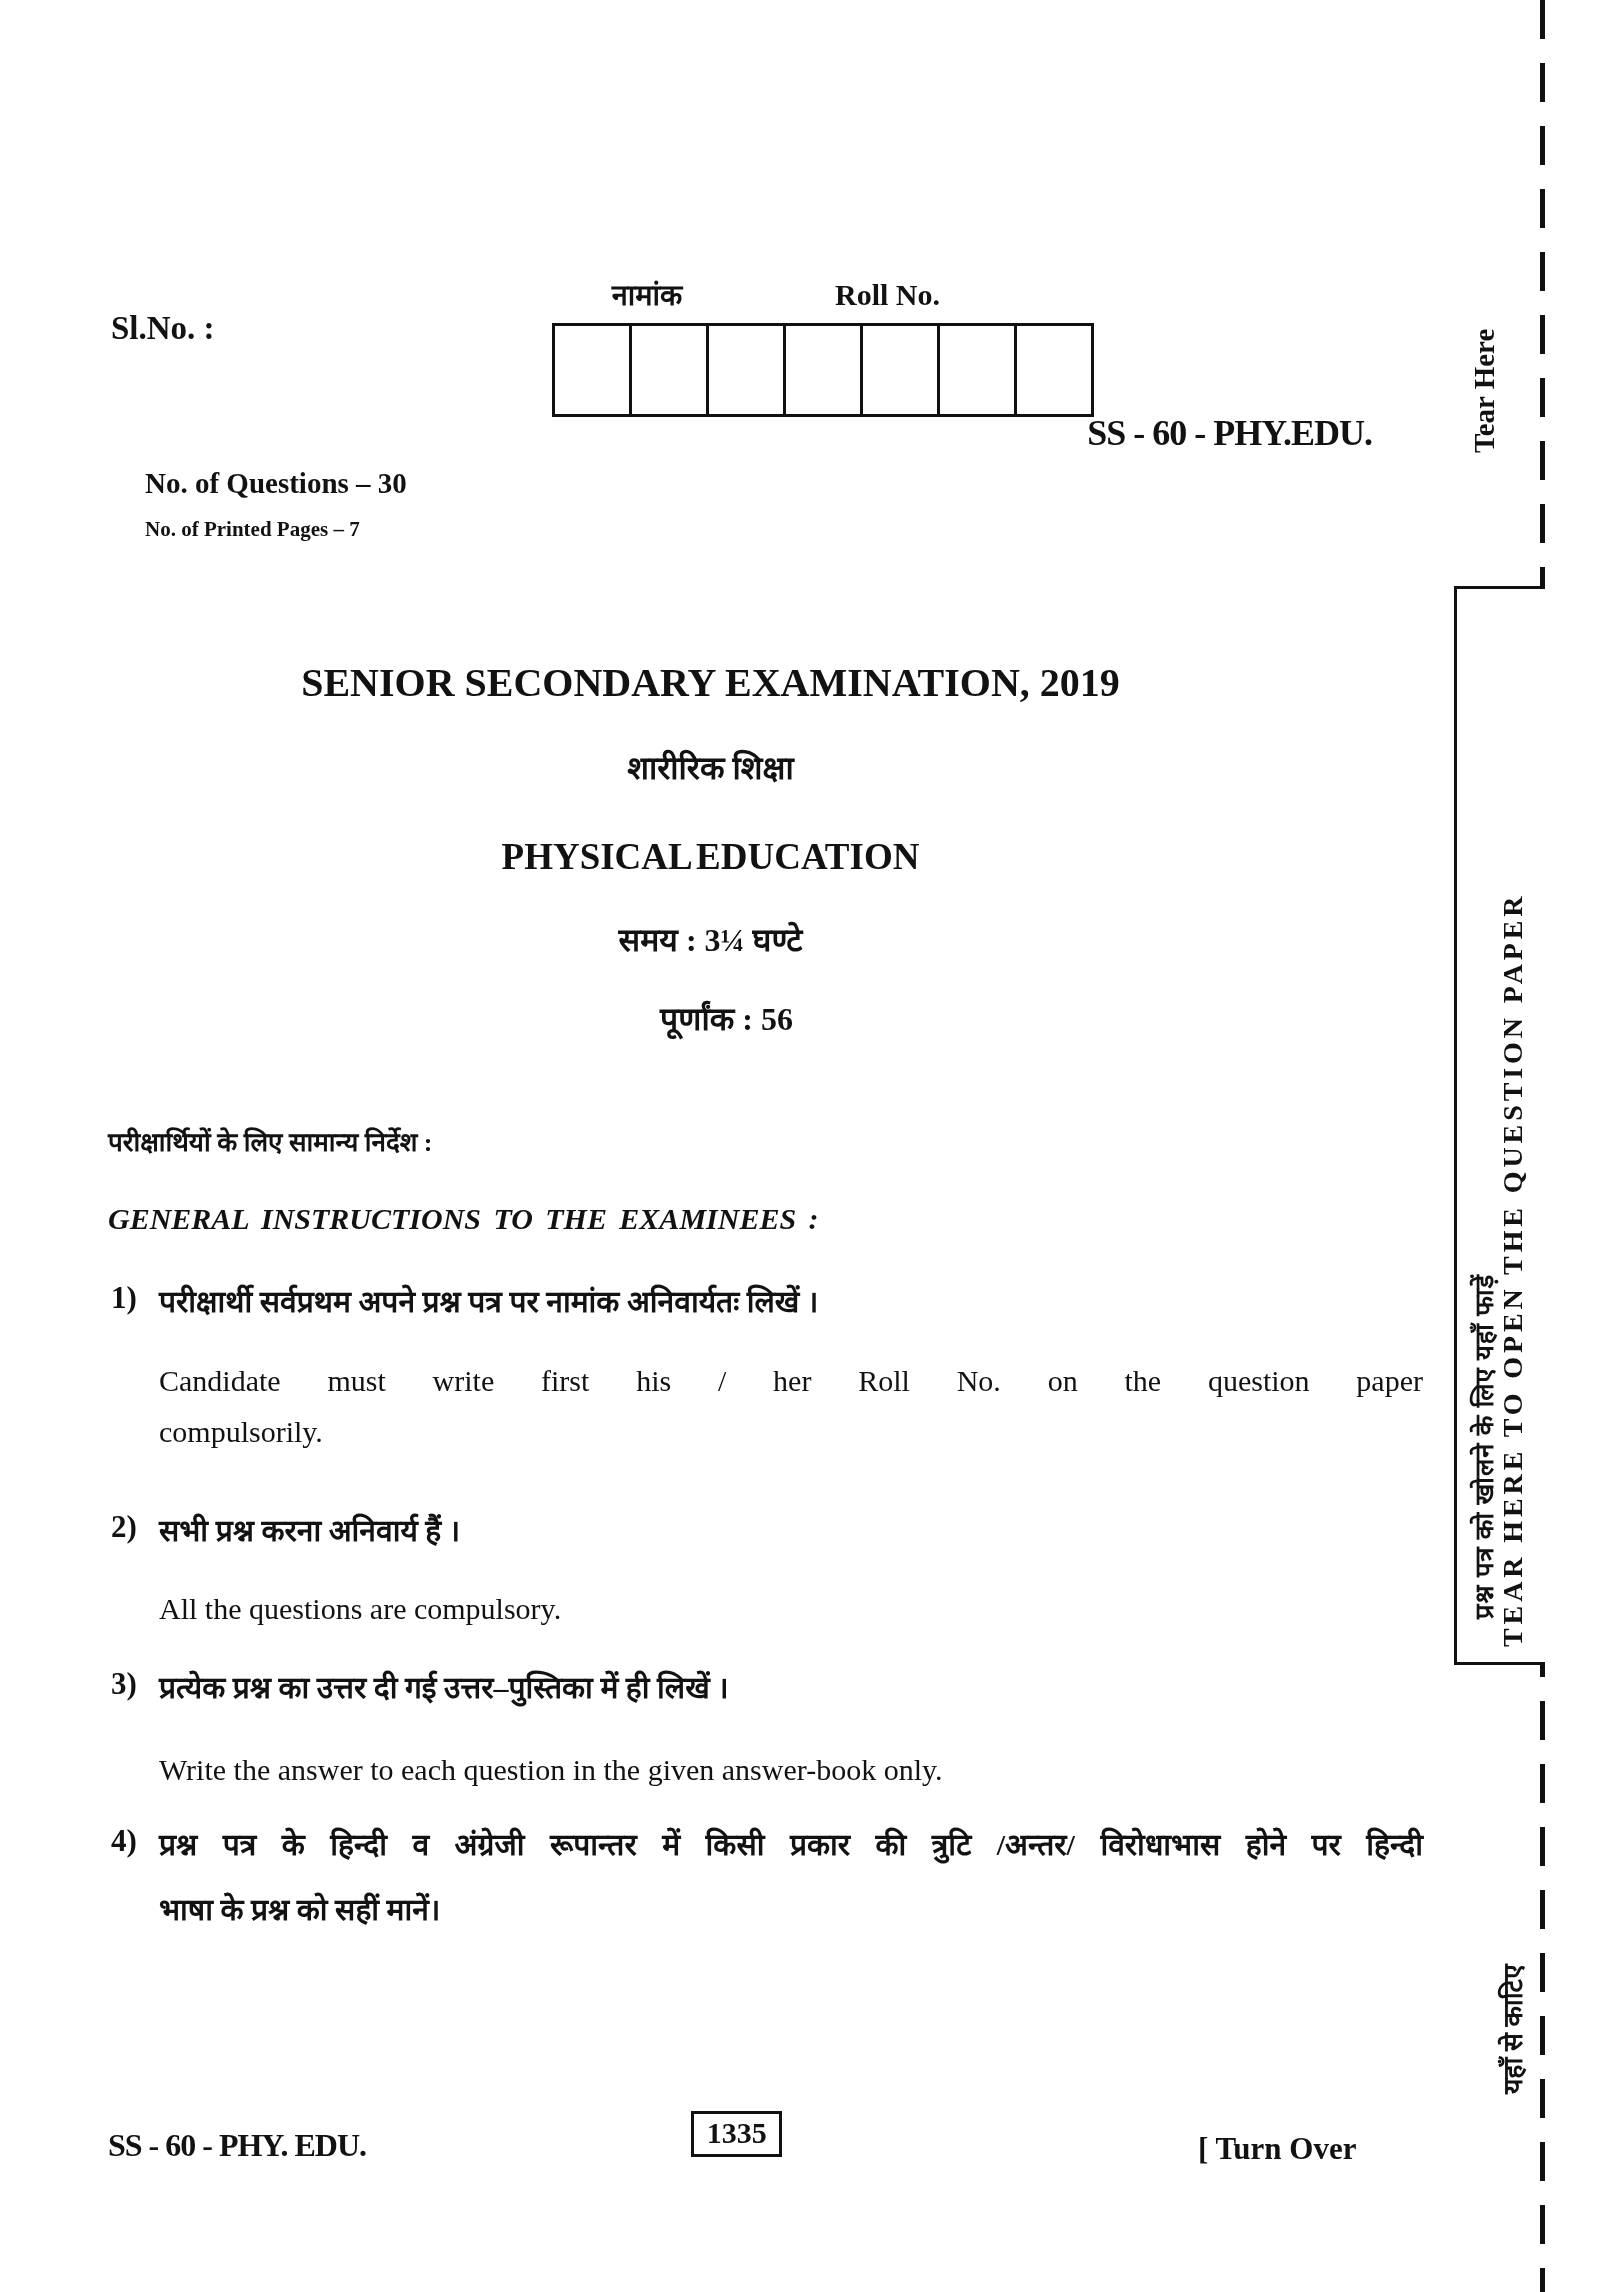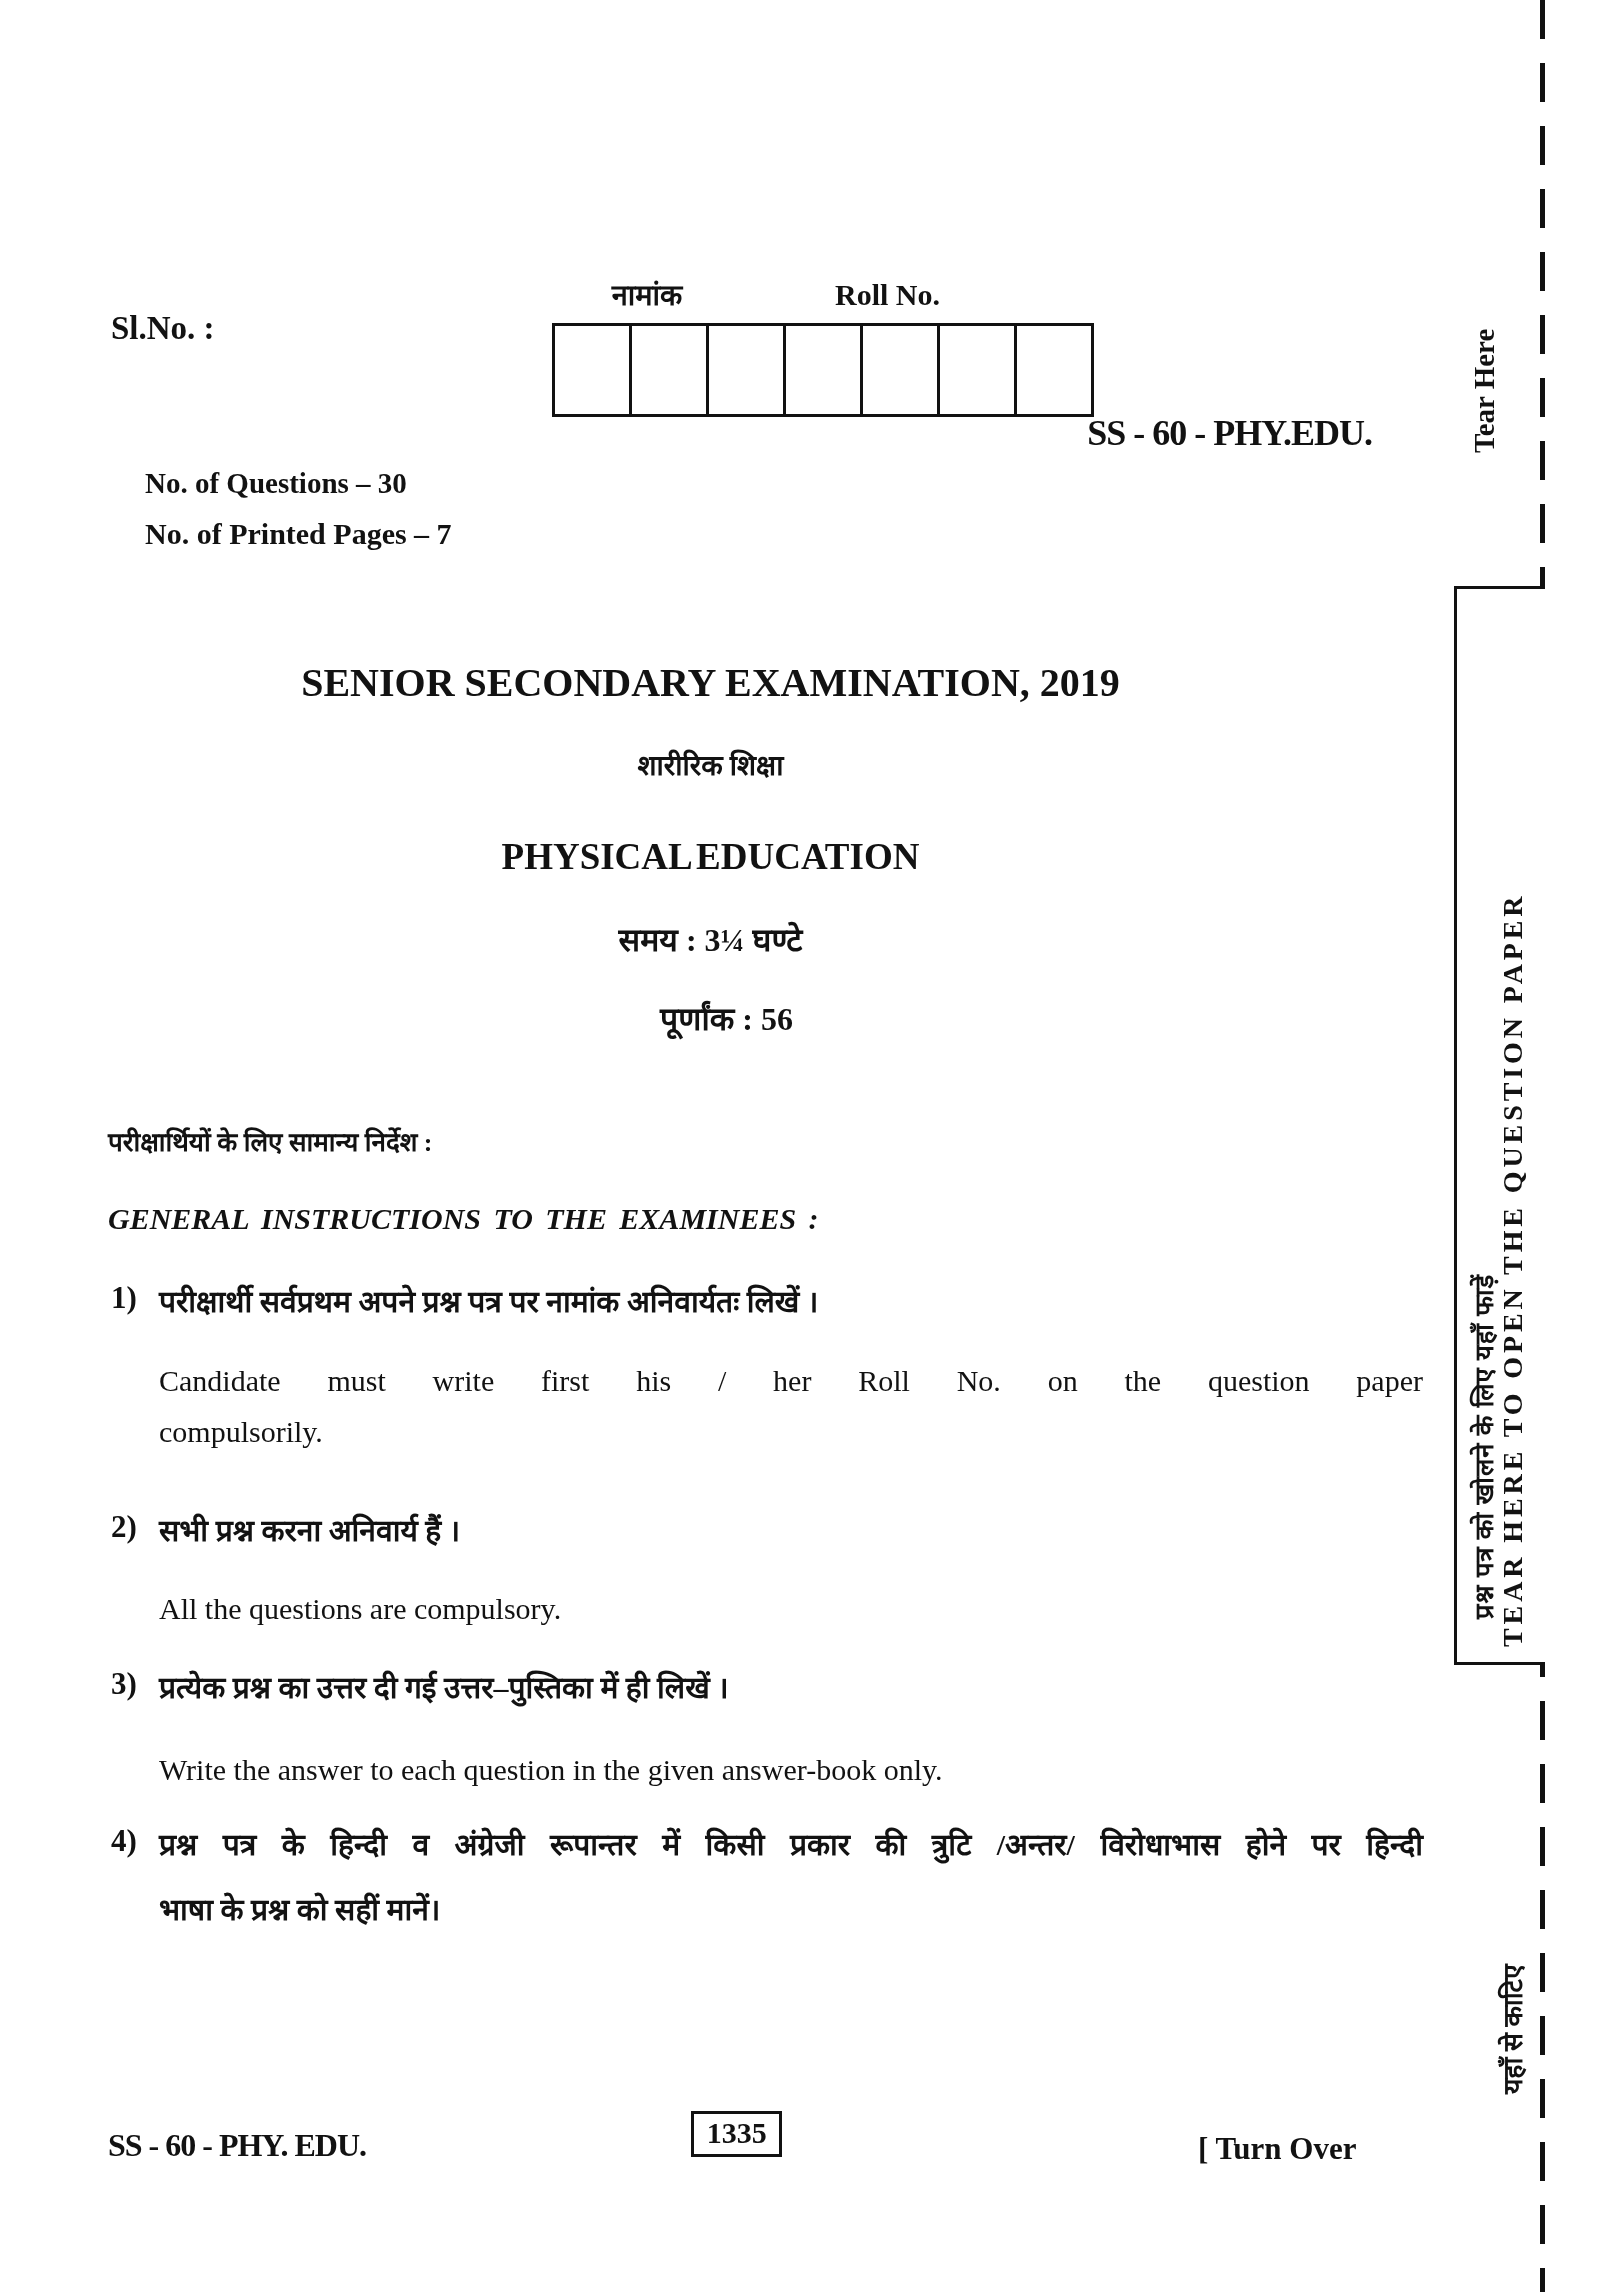--- a/index.html
+++ b/index.html
@@ -18,26 +18,26 @@
 
   
   .slno{left:111px;top:310px;font-size:33px;}
   .namank{left:549px;top:274px;width:196px;text-align:center;font-size:29px;}
   .rollno{left:835px;top:278px;font-size:30px;}
   .boxrow{left:552px;top:323px;display:flex;border:3.9px solid #111;}
   .boxrow .cell{width:74px;height:88px;border-right:3.9px solid #111;background:#fff;}
   .boxrow .cell:last-child{border-right:none;}
   .papercode{left:941px;top:412px;width:431px;text-align:right;font-size:36px;letter-spacing:-1px;}
   .nq{left:145px;top:467px;font-size:29px;}
-  .np{left:145px;top:517px;font-size:30px;}
+  .np{left:145px;top:517px;font-size:21px;}
 
   
   .t-exam-hi{top:567px;font-size:49px;}
   .t-exam-en{top:659px;font-size:40px;}
-  .t-sub-hi{top:745px;font-size:28px;}
+  .t-sub-hi{top:745px;font-size:32px;}
   .t-sub-en{top:835px;font-size:37px;word-spacing:-3.9px;}
   .t-time{top:917px;font-size:32px;font-family:Liberation Serif, serif;}
   .t-marks{top:996px;font-size:32px;padding-left:16px;}
 
   
   .h-hi{left:108px;top:1123px;font-size:26px;}
   .h-en{left:108px;top:1202px;font-size:30px;word-spacing:4.9px;}
   .inum{left:111px;font-size:31px;font-weight:bold;}
   .itxt{left:159px;width:1264px;}
   .hl{font-size:30px;font-weight:bold;height:65px;}

